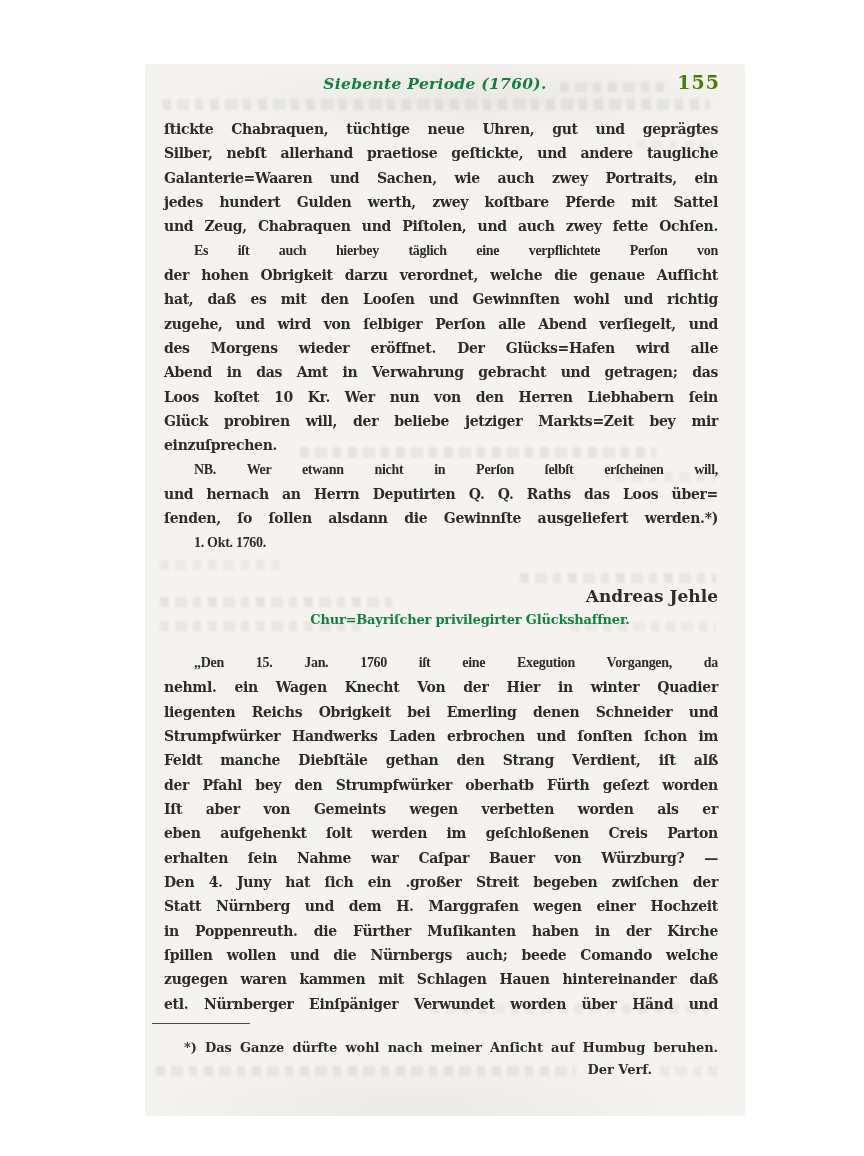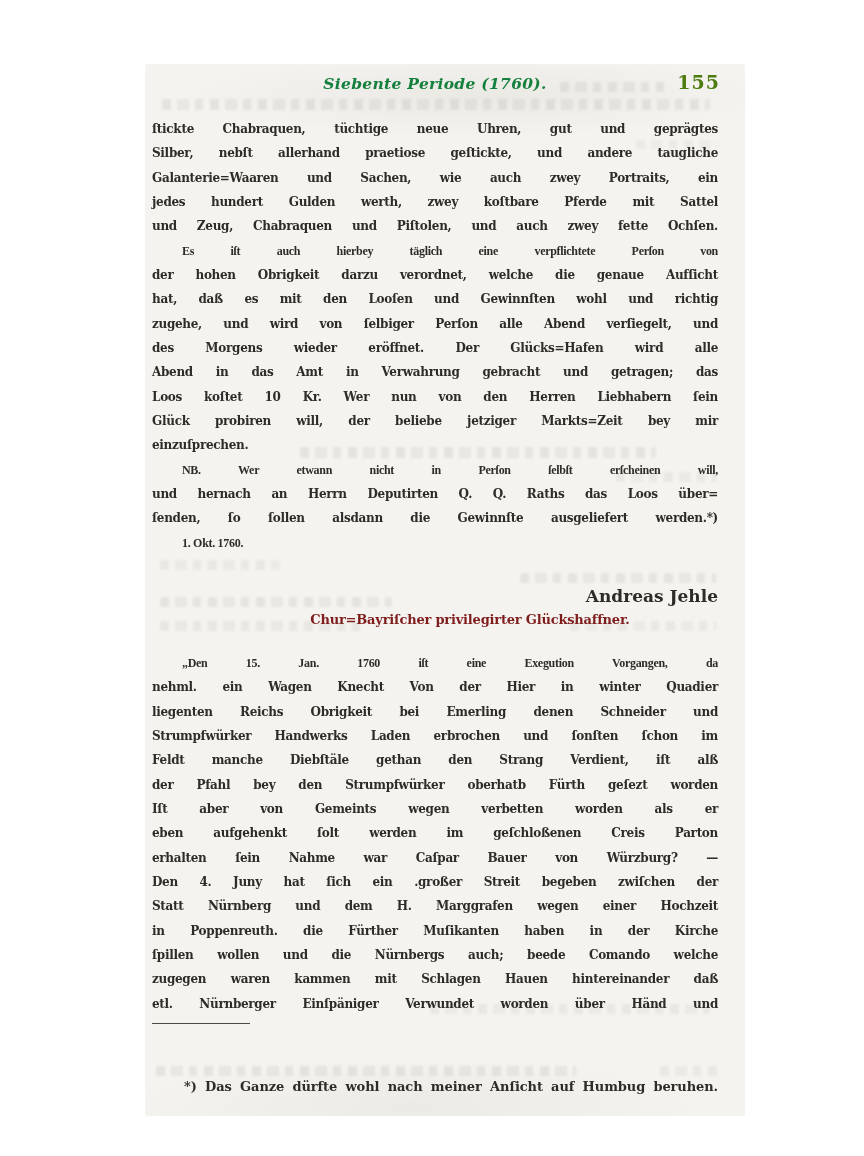--- a/index.html
+++ b/index.html
@@ -16,33 +16,33 @@
     border-radius:3px;
   }
   .hdr{position:absolute;left:152px;top:74px;width:566px;text-align:center;
        font-size:15.5px;font-weight:bold;letter-spacing:.3px;color:#15803d;font-style:italic;}
   .pagenum{position:absolute;left:676px;top:71px;width:44px;text-align:right;
        font-size:19px;font-weight:bold;letter-spacing:1px;color:#4d7c0f;}
   .col{position:absolute;left:152px;width:566px;}
   #body-block-1{top:117px;}
   #body-block-2{top:651px;}
   .line{
-    height:24.33px;line-height:24.33px;font-size:12px;font-weight:bold;
-    letter-spacing:-0.3px;text-align:left;overflow:visible;white-space:normal;
+    height:24.33px;line-height:24.33px;font-size:14px;font-weight:bold;
+    letter-spacing:-0.3px;text-align:left;overflow:visible;white-space:normal;margin-left:12px;
   }
   .line.just{text-align:justify;text-align-last:justify;}
   .line.ind{padding-left:30px;font-family:Liberation Serif, serif;}
   #signature{position:absolute;left:152px;top:583px;width:566px;}
   #signature .sig-name{text-align:right;padding-left:154px;font-size:17px;
       font-weight:bold;letter-spacing:0;line-height:26px;}
   #signature .sig-title{text-align:center;padding-left:70px;font-size:13px;
-      font-weight:bold;letter-spacing:-0.2px;line-height:22px;color:#7f1d1d;}
+      font-weight:bold;letter-spacing:-0.2px;line-height:22px;color:#15803d;}
   #footnote-rule{position:absolute;left:152px;top:1023px;width:98px;
       border-top:1.6px solid #4c4a45;}
-  #footnote{position:absolute;left:152px;top:1037px;width:566px;margin-top:39px;}
+  #footnote{position:absolute;left:152px;top:1037px;width:566px;}
   #footnote .fn-line{font-size:13px;font-weight:bold;letter-spacing:-0.1px;
       line-height:21px;text-align:justify;text-align-last:justify;padding-left:32px;}
   #footnote .fn-attr{font-size:13px;font-weight:bold;line-height:21px;
       text-align:right;padding-right:66px;margin-top:1px;}
   .ghost{
     position:absolute;opacity:.42;filter:blur(1.3px);border-radius:2px;
     background:repeating-linear-gradient(90deg,
       rgba(150,146,136,.38) 0 9px, transparent 9px 15px,
       rgba(150,146,136,.30) 15px 27px, transparent 27px 33px,
       rgba(150,146,136,.36) 33px 41px, transparent 41px 48px);
@@ -111,13 +111,14 @@
     <div class="line just">in Poppenreuth.  die Fürther Muſikanten haben in der Kirche</div>
     <div class="line just">ſpillen wollen und die Nürnbergs auch; beede Comando welche</div>
     <div class="line just">zugegen waren kammen mit Schlagen Hauen hintereinander daß</div>
     <div class="line just">etl. Nürnberger Einſpäniger Verwundet worden über Händ und</div>
   </div>
 
 <div id="footnote-rule"></div>
 
 <div id="footnote">
   <div class="fn-line">*) Das Ganze dürfte wohl nach meiner Anſicht auf Humbug beruhen.</div>
+  <div class="fn-attr">Der Verf.</div>
 </div>
 
 </body></html>

